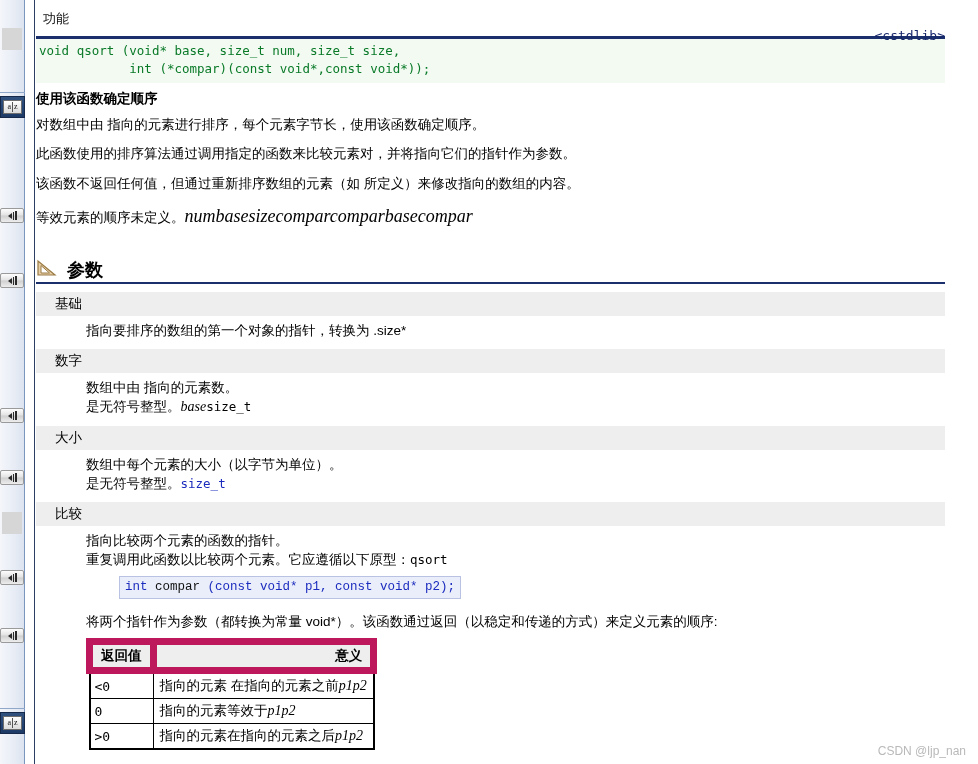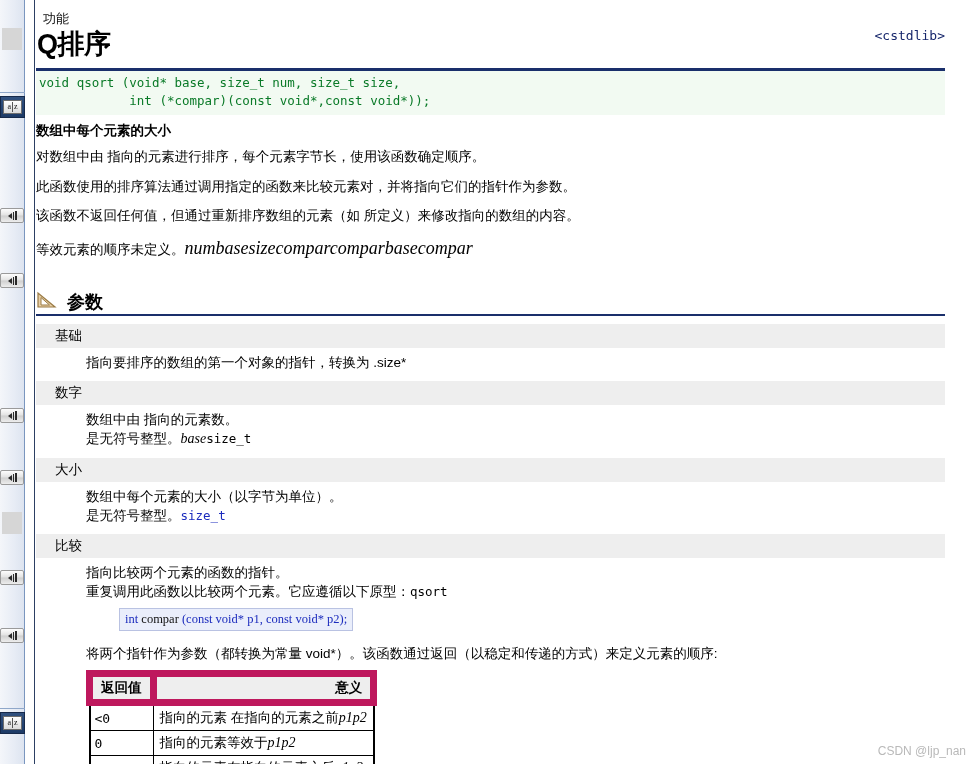--- a/index.html
+++ b/index.html
@@ -209,21 +209,21 @@
     line-height: 1.45;
   }
   .param-body .line { display: block; }
 
   .code-inline-box {
     display: inline-block;
     background: #eaeefb;
     border: 1px solid #b9c2e2;
     padding: 1px 5px 2px 5px;
     margin: 6px 0 0 33px;
-    font-family: Liberation Serif, serif;
+    font-family: Liberation Mono, monospace;
     font-size: 12.5px;
     color: #1b2bbd;
   }
   .code-inline-box .kw { color: #1b2bbd; }
   .code-inline-box .id { color: #111111; }
 
   .post-code-para {
     font-size: 13.5px;
     color: #000;
     padding: 14px 0 0 50px;
@@ -330,26 +330,25 @@
   </div>
 </div>
 
 <div id="gutter"></div>
 
 <div id="content">
 
   <div class="header-link">&lt;cstdlib&gt;</div>
 
   <div class="kicker">功能</div>
-  <h1 class="page-title">Q排序</h1>
 
   <div class="sig-block"><span>void qsort (void* base, size_t num, size_t size,</span>
 <span>            int (*compar)(const void*,const void*));</span></div>
 
-  <div class="subhead">数组中每个元素的大小</div>
+  <div class="subhead">使用该函数确定顺序</div>
 
   <p class="para first">对数组中由 指向的元素进行排序，每个元素字节长，使用该函数确定顺序。</p>
   <p class="para">此函数使用的排序算法通过调用指定的函数来比较元素对，并将指向它们的指针作为参数。</p>
   <p class="para">该函数不返回任何值，但通过重新排序数组的元素（如 所定义）来修改指向的数组的内容。</p>
   <p class="para"><span>等效元素的顺序未定义。</span><span class="ital-run">numbasesizecomparcomparbasecompar</span></p>
 
   <div class="section">
     <div class="section-head">
       <svg class="ruler-icon" viewBox="0 0 22 20">
         <polygon points="2,17 2,3 19,17" fill="#e8cfa6" stroke="#9a7b45" stroke-width="1.2"></polygon>

